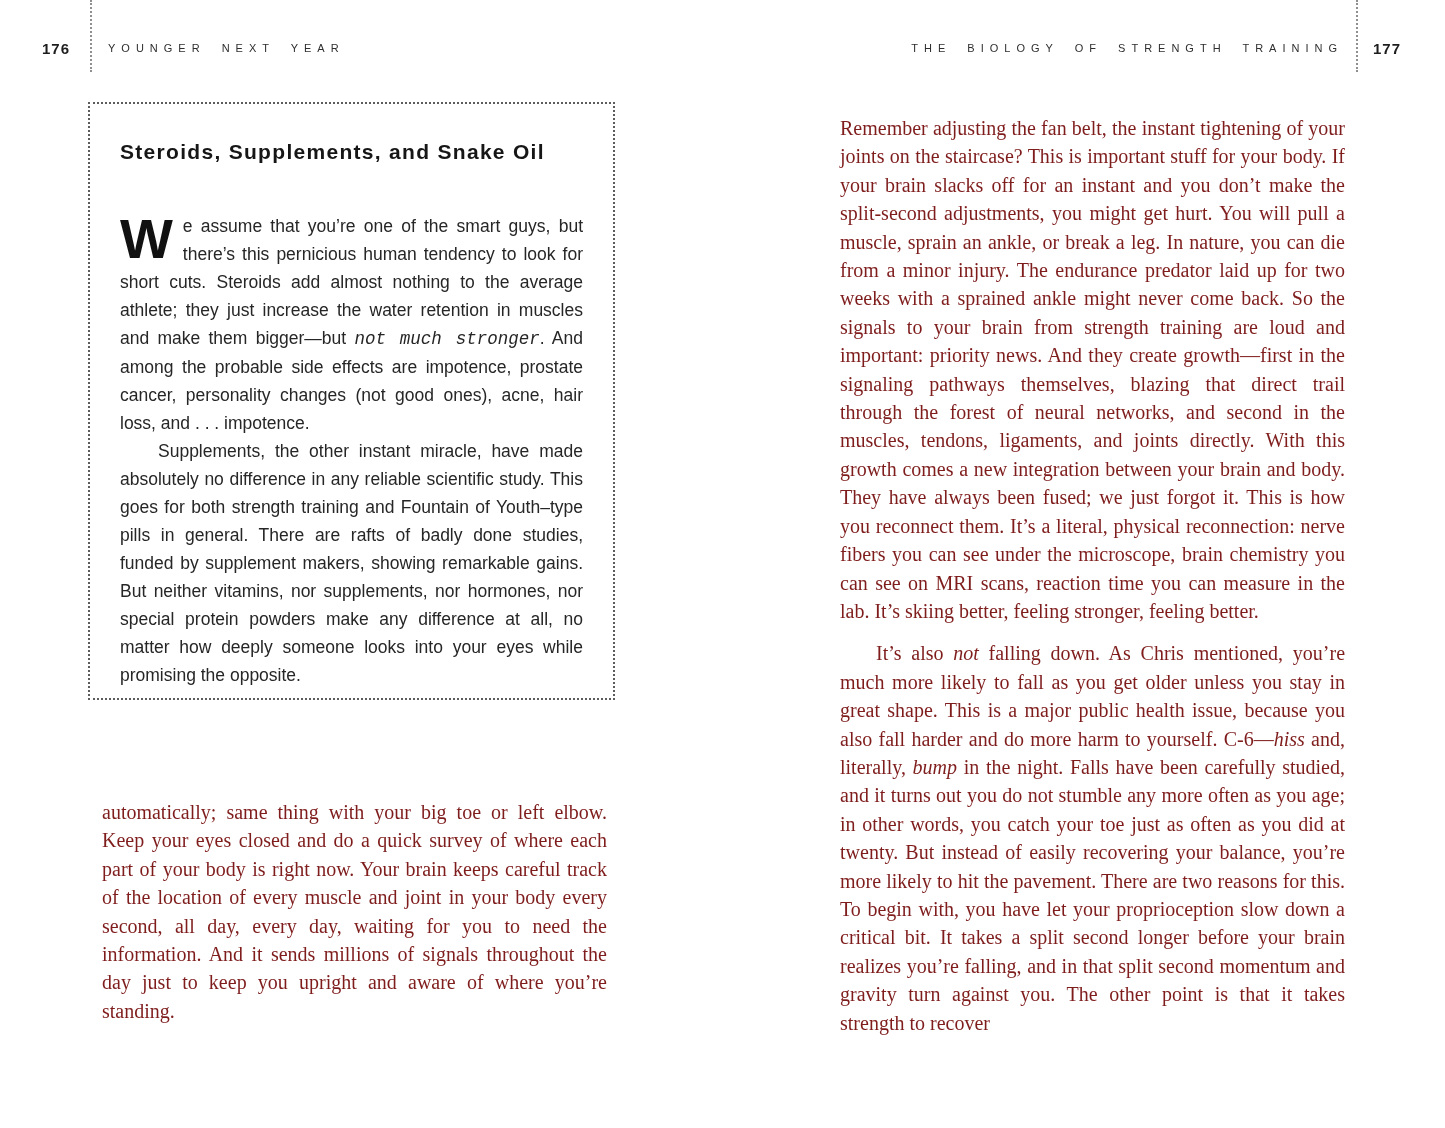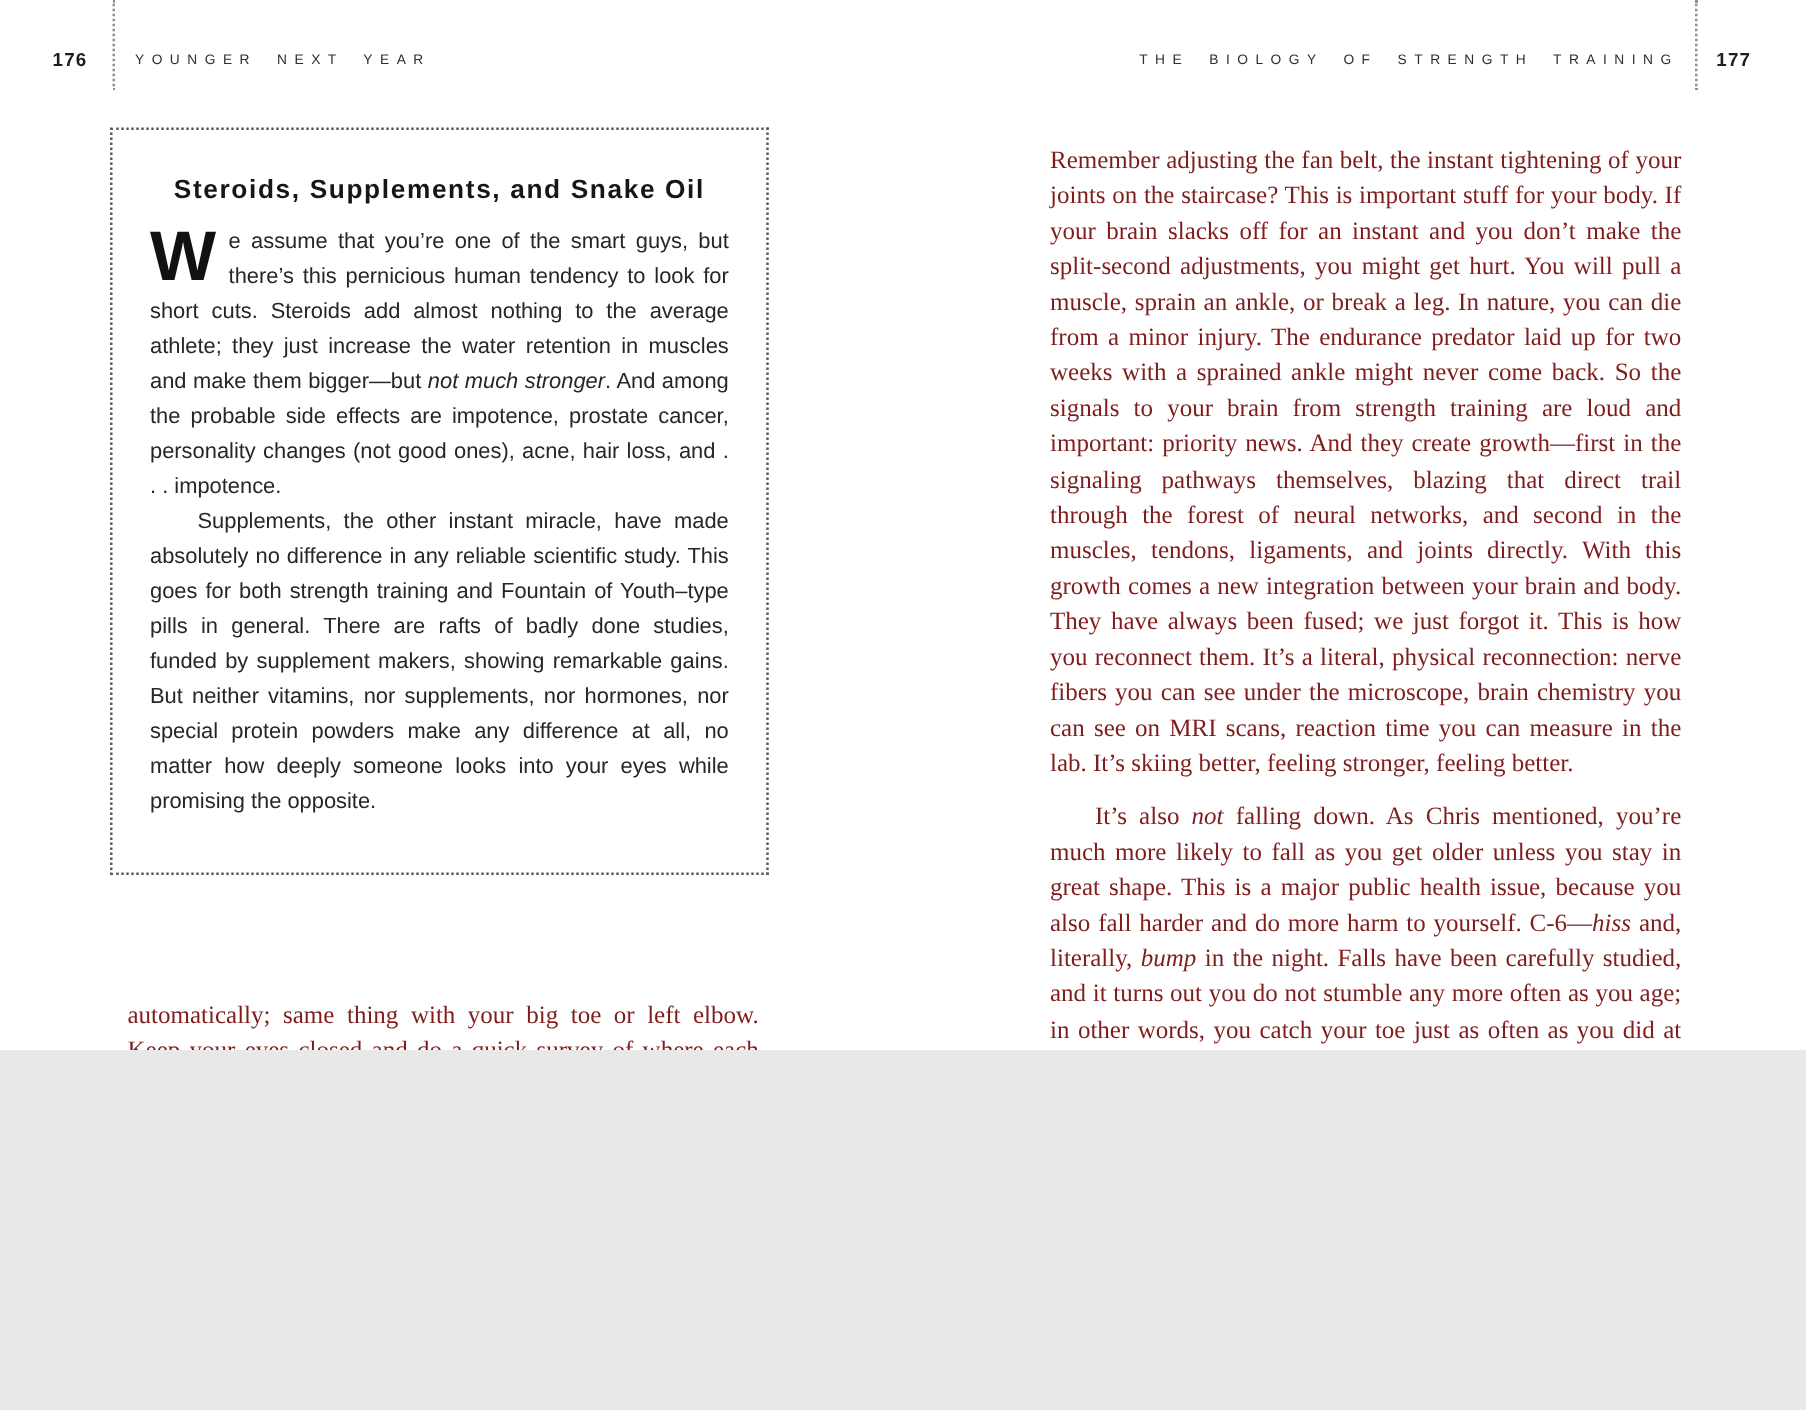--- a/index.html
+++ b/index.html
@@ -1,19 +1,19 @@
 <!DOCTYPE html>
 <html><head>
 <meta charset="utf-8">
 <style>
   html, body { margin: 0; padding: 0; background: #e8e8e8; }
   .spread {
     position: relative;
     width: 1445px;
-    height: 840px;
+    height: 1128px;
     background: #ffffff;
     overflow: hidden;
     font-family: "Liberation Serif", serif;
     color: #222;
   }
 
   
   .hdr-divider {
     position: absolute;
     top: 0;
@@ -59,23 +59,23 @@
     height: 598px;
     box-sizing: border-box;
     border: 2px dotted #5c5c5c;
     padding: 36px 30px 0 30px;
   }
   .box-title {
     font-family: "Liberation Sans", sans-serif;
     font-weight: bold;
     font-size: 21px;
     letter-spacing: 1.3px;
-    text-align: center;
+    text-align: left;
     color: #161616;
-    margin: 0 0 14px 0;
+    margin: 0 0 48px 0;
   }
   .box-body p {
     font-family: "Liberation Sans", sans-serif;
     font-size: 17.5px;
     line-height: 28px;
     text-align: justify;
     color: #262626;
     margin: 0;
   }
   .box-body p.indent { text-indent: 38px; }
@@ -92,21 +92,21 @@
   
   .body-col p {
     font-size: 20px;
     line-height: 28.4px;
     text-align: justify;
     color: #7f1d1d;
     margin: 14px;
   }
   .body-col p.indent { text-indent: 36px; }
   .body-col em { font-style: italic; }
-  .box-body em { font-style: italic; }
+  .box-body em { font-style: italic; font-family: Liberation Mono, monospace; }
 
   #left-body {
     position: absolute;
     left: 88px;
     top: 784px;
     width: 533px;
   }
   #right-body {
     position: absolute;
     left: 826px;

